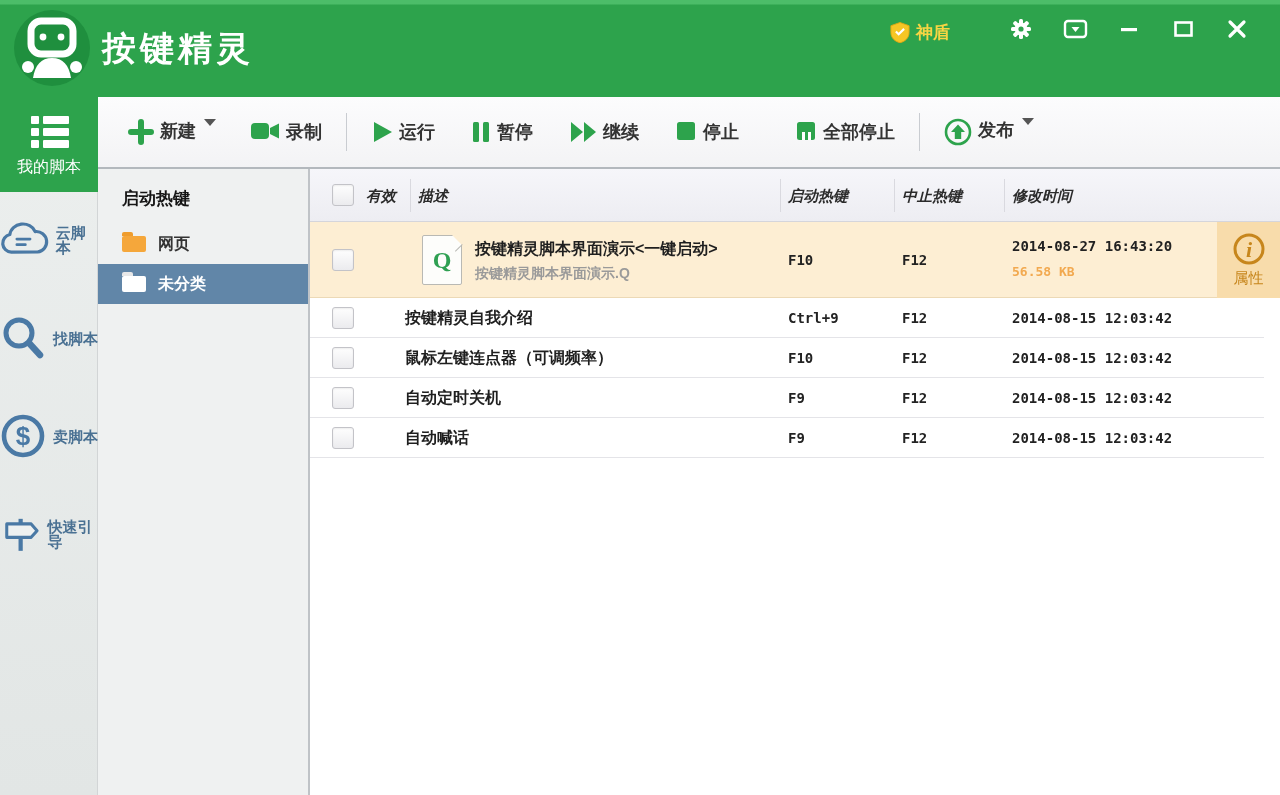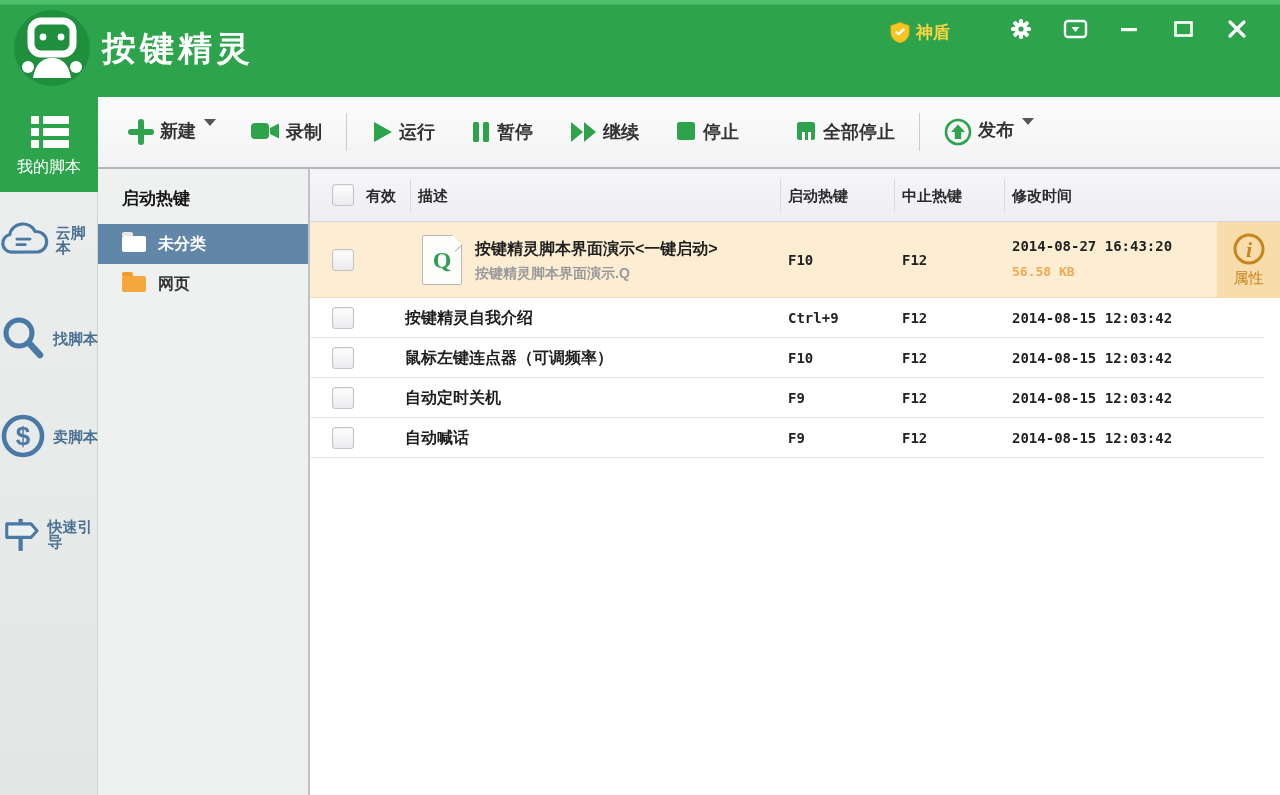--- a/index.html
+++ b/index.html
@@ -53,21 +53,21 @@
   .folder-row.selected { background:#6186a8; color:#fff; }
   .fold { position:relative; width:24px; height:16px; border-radius:2px; background:#f5a73b; }
   .fold::before { content:""; position:absolute; left:0; top:-4px; width:11px; height:4px;
     background:#ef9d2e; border-radius:2px 2px 0 0; }
   .fold.white { background:#fff; } .fold.white::before { background:#e8e8e8; }
 
   
   .table { position:absolute; left:310px; top:169px; right:0; bottom:0; background:#fff; }
   .thead { position:relative; height:53px; background:linear-gradient(180deg,#f6f6fa,#ededf2);
     border-bottom:1px solid #d5d5db; font-size:15px; font-weight:bold; color:#2b2b2b; }
-  .thead .cell { position:absolute; top:0; line-height:53px; }
+  .thead .cell { position:absolute; top:0; line-height:53px;font-style:italic; }
   .vline { position:absolute; top:10px; height:33px; width:1px; background:#d9d9df; }
   .checkbox { width:22px; height:22px; border:1px solid #c3c3c8; border-radius:3px;
     background:linear-gradient(180deg,#fefefe,#ebebee); box-shadow:inset 0 1px 2px rgba(0,0,0,.07);
     cursor:pointer; }
   .trow-sel { position:relative; height:76px; background:#fdeed3; border-bottom:1px solid #ecd9b6; }
   .trow { position:relative; height:40px; border-bottom:1px solid #e4e4e8; margin-right:16px; }
   .trow .cell, .trow-sel .cell { position:absolute; }
   .title-txt { font-size:16px; font-weight:bold; color:#1f1f1f; }
   .sub-txt { font-size:14px; color:#9a9a9a; font-weight:bold; }
   .mono { font-family:"DejaVu Sans Mono","Liberation Mono",monospace; font-size:14px;
@@ -264,27 +264,27 @@
         <circle cx="14" cy="14" r="12" fill="none" stroke="#2da34c" stroke-width="2.6"></circle>
         <path d="M14 6.5 L21 14 H17.2 V21 H10.8 V14 H7 Z" fill="#2da34c"></path>
       </svg>
       <span>发布</span>
       <span class="caret"></span>
     </button>
   </div>
 
   <aside class="folders">
     <div class="folders-title">启动热键</div>
+    <div class="folder-row">
+      <span class="fold"></span>
+      <span>网页</span>
+    </div>
     <div class="folder-row selected">
       <span class="fold white"></span>
       <span>未分类</span>
-    </div>
-    <div class="folder-row">
-      <span class="fold"></span>
-      <span>网页</span>
     </div>
   </aside>
 
   <main class="table">
 
     <div class="thead">
       <span class="checkbox" style="position:absolute;left:22px;top:15px"></span>
       <span class="cell" style="left:56px">有效</span>
       <span class="cell" style="left:108px">描述</span>
       <span class="cell" style="left:478px">启动热键</span>

